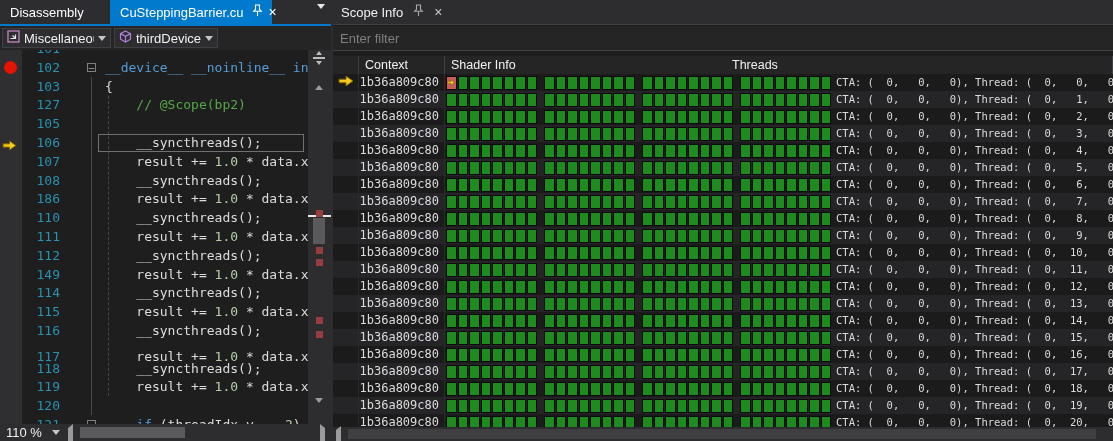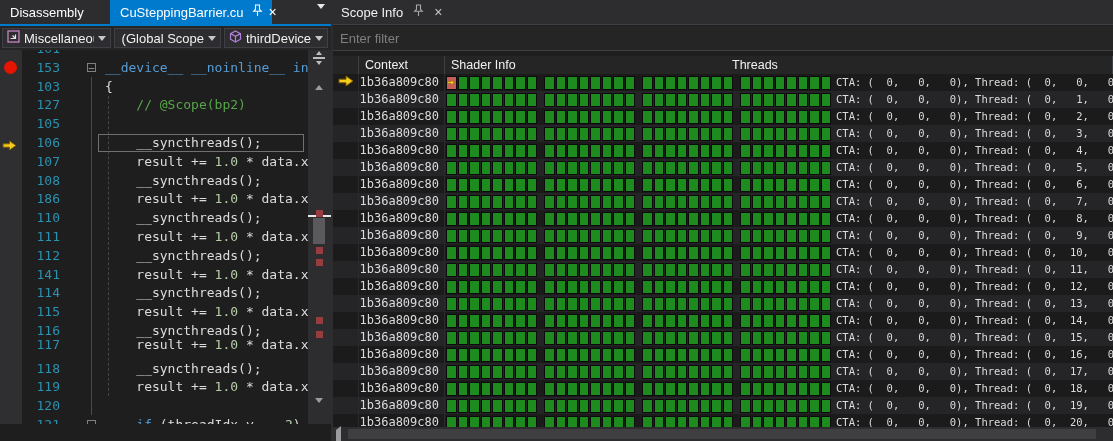--- a/index.html
+++ b/index.html
@@ -105,60 +105,56 @@
       <div class="navdrop" style="width:109px;">
         <span>
           <svg width="13" height="13" viewBox="0 0 13 13">
               <rect x="1" y="1" width="11" height="11" fill="#2d2d30" stroke="#c586c0" stroke-width="1.3"></rect>
               <path d="M3.5 8.5 L8.5 8.5 L8.5 4.5 M8.5 8.5 L5.5 5.5" stroke="#e8e8e8" stroke-width="1.2" fill="none"></path>
             </svg>
         </span>
         <span style="flex:1;overflow:hidden;">Miscellaneou</span>
         <span class="tri-down"></span>
       </div>
-      <div class="navdrop" style="width:107px;justify-content:flex-end;">
-        <span style="flex:1;overflow:hidden;text-align:right;">(Global Scope</span>
-        <span class="tri-down"></span>
-      </div>
       <div class="navdrop" style="width:104px;">
         <span>
           <svg width="13" height="13" viewBox="0 0 13 13">
               <path d="M6.5 1 L11.5 3.6 L11.5 9.2 L6.5 12 L1.5 9.2 L1.5 3.6 Z" fill="none" stroke="#b180d7" stroke-width="1.2"></path>
               <path d="M1.5 3.6 L6.5 6.3 L11.5 3.6 M6.5 6.3 L6.5 12" fill="none" stroke="#b180d7" stroke-width="1.2"></path>
             </svg>
         </span>
         <span style="flex:1;overflow:hidden;">thirdDeviceFx</span>
         <span class="tri-down"></span>
       </div>
     </div>
 
     <div id="code-area">
       <div id="glyph-margin"></div>
       <div id="guide-solid"></div>
       <div id="guide-dashed"></div>
       <div id="code-lines">
           <div class="code-line" style="top: -11px;"><span class="lnum">101</span><span class="lcode"></span></div>
-          <div class="code-line" style="top: 7.8px;"><div class="bp-dot"></div><span class="lnum">153</span><span class="foldbox">–</span><span class="lcode"><span class="kw">__device__ __noinline__ in</span></span></div>
+          <div class="code-line" style="top: 7.8px;"><div class="bp-dot"></div><span class="lnum">102</span><span class="foldbox">–</span><span class="lcode"><span class="kw">__device__ __noinline__ in</span></span></div>
           <div class="code-line" style="top: 26.6px;"><span class="lnum">103</span><span class="lcode"><span class="pl">{</span></span></div>
           <div class="code-line" style="top: 45.4px;"><span class="lnum">127</span><span class="lcode"><span class="cm">    // @Scope(bp2)</span></span></div>
           <div class="code-line" style="top: 64.2px;"><span class="lnum">105</span></div>
           <div class="code-line" style="top: 83px;"><span class="ip-arrow"><svg width="15" height="11" viewBox="0 0 16 12">
                 <path d="M1 4.2 h7 V1 l7 5 -7 5 V7.8 H1 z" fill="#f5cb1e" stroke="#7a5d00" stroke-width="1"></path>
               </svg></span><span class="lnum">106</span><span class="lcode"><span class="pl">    __syncthreads();</span></span></div>
           <div class="code-line" style="top: 101.8px;"><span class="lnum">107</span><span class="lcode"><span class="pl">    result += </span><span class="nm">1.0</span><span class="pl"> * data.x</span></span></div>
           <div class="code-line" style="top: 120.6px;"><span class="lnum">108</span><span class="lcode"><span class="pl">    __syncthreads();</span></span></div>
           <div class="code-line" style="top: 139.4px;"><span class="lnum">186</span><span class="lcode"><span class="pl">    result += </span><span class="nm">1.0</span><span class="pl"> * data.x</span></span></div>
           <div class="code-line" style="top: 158.2px;"><span class="lnum">110</span><span class="lcode"><span class="pl">    __syncthreads();</span></span></div>
           <div class="code-line" style="top: 177px;"><span class="lnum">111</span><span class="lcode"><span class="pl">    result += </span><span class="nm">1.0</span><span class="pl"> * data.x</span></span></div>
           <div class="code-line" style="top: 195.8px;"><span class="lnum">112</span><span class="lcode"><span class="pl">    __syncthreads();</span></span></div>
-          <div class="code-line" style="top: 214.6px;"><span class="lnum">141</span><span class="lcode"><span class="pl">    result += </span><span class="nm">1.0</span><span class="pl"> * data.x</span></span></div>
+          <div class="code-line" style="top: 214.6px;"><span class="lnum">149</span><span class="lcode"><span class="pl">    result += </span><span class="nm">1.0</span><span class="pl"> * data.x</span></span></div>
           <div class="code-line" style="top: 233.4px;"><span class="lnum">114</span><span class="lcode"><span class="pl">    __syncthreads();</span></span></div>
           <div class="code-line" style="top: 252.2px;"><span class="lnum">115</span><span class="lcode"><span class="pl">    result += </span><span class="nm">1.0</span><span class="pl"> * data.x</span></span></div>
           <div class="code-line" style="top: 271px;"><span class="lnum">116</span><span class="lcode"><span class="pl">    __syncthreads();</span></span></div>
-          <div class="code-line" style="top: 285px;"><span class="lnum">117</span><span class="lcode"><span class="pl">    result += </span><span class="nm">1.0</span><span class="pl"> * data.x</span></span></div>
+          <div class="code-line" style="top: 297px;"><span class="lnum">117</span><span class="lcode"><span class="pl">    result += </span><span class="nm">1.0</span><span class="pl"> * data.x</span></span></div>
           <div class="code-line" style="top: 308.6px;"><span class="lnum">118</span><span class="lcode"><span class="pl">    __syncthreads();</span></span></div>
           <div class="code-line" style="top: 327.4px;"><span class="lnum">119</span><span class="lcode"><span class="pl">    result += </span><span class="nm">1.0</span><span class="pl"> * data.x</span></span></div>
           <div class="code-line" style="top: 346.2px;"><span class="lnum">120</span><span class="lcode"></span></div>
           <div class="code-line" style="top: 365px;"><span class="lnum">121</span><span class="foldbox">–</span><span class="lcode"><span class="kw">    if</span><span class="pl"> (threadIdx.y == </span><span class="nm">2</span><span class="pl">)</span></span></div>
         </div>
       <div id="cur-stmt-box"></div>
     </div>
 
     <div id="v-scroll">
       <span id="v-grip">
@@ -172,20 +168,31 @@
       <div id="v-line"></div>
       <div id="v-thumb"></div>
       <div class="v-mark" style="top:160px;"></div>
       <div class="v-mark" style="top:197px;"></div>
       <div class="v-mark" style="top:209px;"></div>
       <div class="v-mark" style="top:267px;"></div>
       <div class="v-mark" style="top:281px;"></div>
       <span id="v-down"><span class="tri-down" style="border-top-color:#9b9b9b;"></span></span>
     </div>
 
+    <div id="bottombar">
+      <div id="zoom-combo">
+        <span>110 %</span>
+        <span class="tri-down"></span>
+      </div>
+      <div id="h-scroll">
+        <span id="h-left"><span class="tri-left"></span></span>
+        <div id="h-thumb"></div>
+        <span id="h-right"><span class="tri-right"></span></span>
+      </div>
+    </div>
   </div>
 
   <div id="warp-pane">
     <div id="warp-title">
       <span>Scope Info</span>
       <span>
         <svg width="11" height="13" viewBox="0 0 11 13">
             <path d="M3.5 1h4v4.5l1.8 1.8H1.7l1.8-1.8z" fill="none" stroke="#a8a8a8" stroke-width="1.1"></path>
             <line x1="5.5" y1="7.5" x2="5.5" y2="12" stroke="#a8a8a8" stroke-width="1.1"></line>
           </svg>

